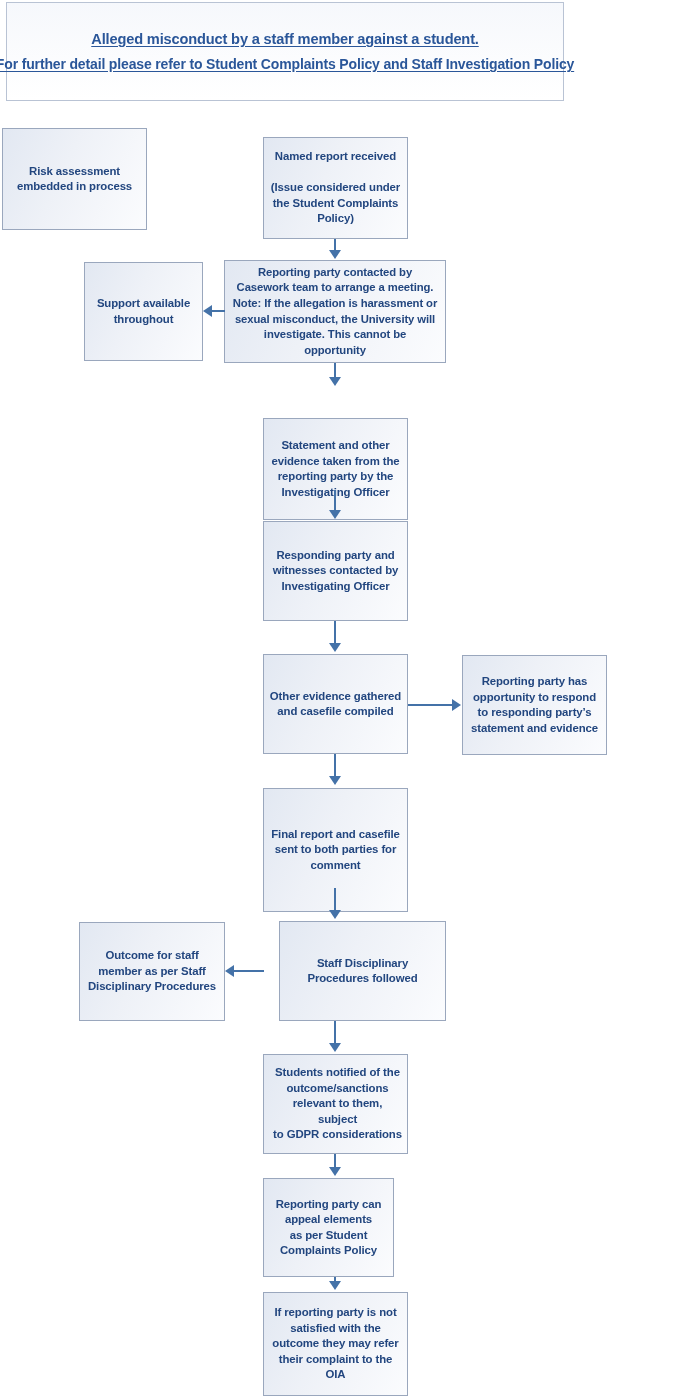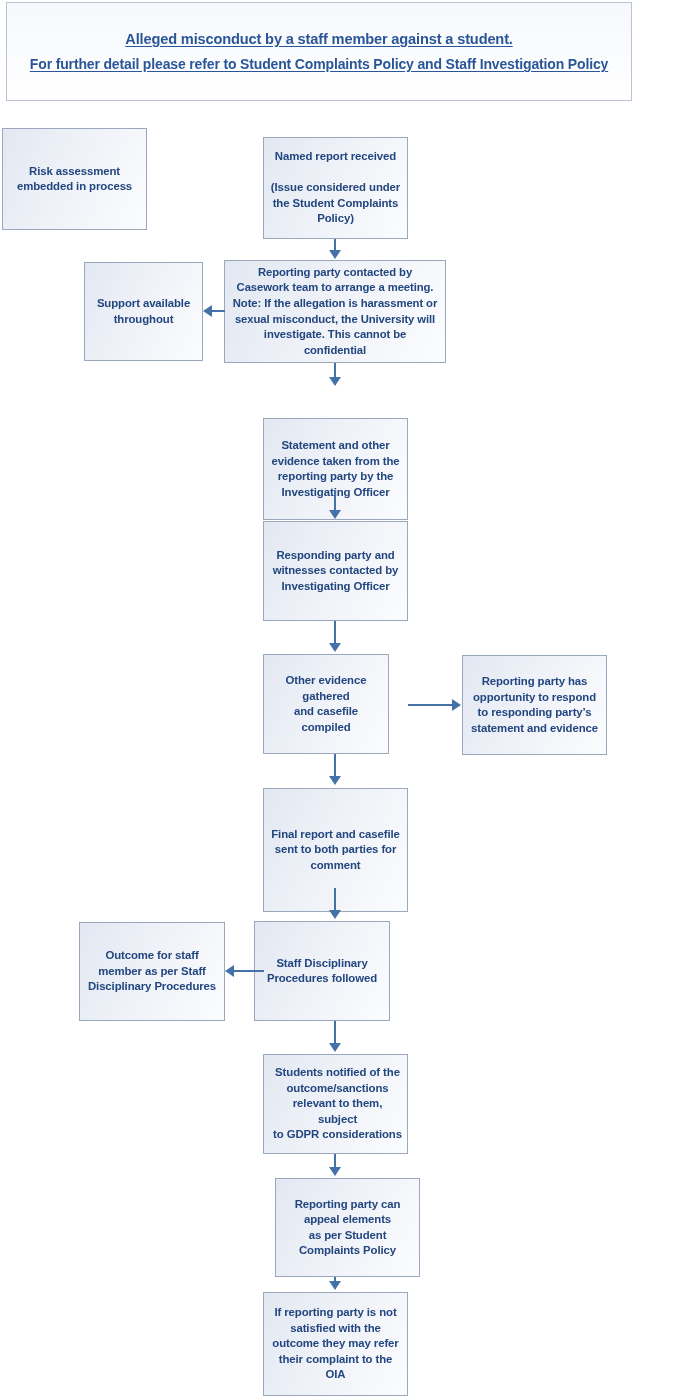--- a/index.html
+++ b/index.html
@@ -4,21 +4,21 @@
 <style>
   html,body{margin:0;padding:0;background:#ffffff;}
   body{
     width:681px;height:1396px;position:relative;overflow:hidden;
     font-family:"Liberation Sans", sans-serif;
     -webkit-font-smoothing:antialiased;
   }
 
   
   .title-box{
-    position:absolute;left:6px;top:2px;width:626px;height:99px;
+    position:absolute;left:6px;top:2px;width:558px;height:99px;
     border:1px solid #b9c3d4;
     background:linear-gradient(180deg,#f6f8fc 0%,#ffffff 100%);
     box-sizing:border-box;
     display:flex;flex-direction:column;align-items:center;justify-content:center;
   }
   .title-line{
     color:#2a5699;font-weight:bold;font-size:14.6px;line-height:1.72;
     text-decoration:underline;text-underline-offset:2px;white-space:nowrap;
     letter-spacing:-0.15px;
   }
@@ -83,37 +83,37 @@
   <span>Support available
 throughout</span>
 </div>
 
 <div class="node wide" style="left:224px;top:260px;width:222px;height:103px;">
   <span>Reporting party contacted by
 Casework team to arrange a meeting.
 Note: If the allegation is harassment or
 sexual misconduct, the University will
 investigate. This cannot be
-confidential</span>
+opportunity</span>
 </div>
 
 <div class="node" style="left:263px;top:388px;width:145px;height:102px;margin-top:30px;">
   <span>Statement and other
 evidence taken from the
 reporting party by the
 Investigating Officer</span>
 </div>
 
 <div class="node" style="left:263px;top:521px;width:145px;height:100px;">
   <span>Responding party and
 witnesses contacted by
 Investigating Officer</span>
 </div>
 
-<div class="node" style="left:263px;top:654px;width:126px;height:100px;">
+<div class="node" style="left:263px;top:654px;width:145px;height:100px;">
   <span>Other evidence gathered
 and casefile compiled</span>
 </div>
 
 <div class="node" style="left:462px;top:655px;width:145px;height:100px;">
   <span>Reporting party has
 opportunity to respond
 to responding party’s
 statement and evidence</span>
 </div>
@@ -123,33 +123,33 @@
 sent to both parties for
 comment</span>
 </div>
 
 <div class="node" style="left:79px;top:922px;width:146px;height:99px;">
   <span>Outcome for staff
 member as per Staff
 Disciplinary Procedures</span>
 </div>
 
-<div class="node" style="left:254px;top:921px;width:136px;height:100px;justify-content:flex-end;">
+<div class="node" style="left:279px;top:921px;width:167px;height:100px;justify-content:flex-end;">
   <span>Staff Disciplinary
 Procedures followed</span>
 </div>
 
 <div class="node" style="left:263px;top:1054px;width:145px;height:100px;padding-left:9px;">
   <span>Students notified of the
 outcome/sanctions
 relevant to them, subject
 to GDPR considerations</span>
 </div>
 
-<div class="node" style="left:275px;top:1178px;width:145px;height:99px;">
+<div class="node" style="left:263px;top:1178px;width:131px;height:99px;">
   <span>Reporting party can
 appeal elements
 as per Student
 Complaints Policy</span>
 </div>
 
 <div class="node" style="left:263px;top:1292px;width:145px;height:104px;">
   <span>If reporting party is not
 satisfied with the
 outcome they may refer

